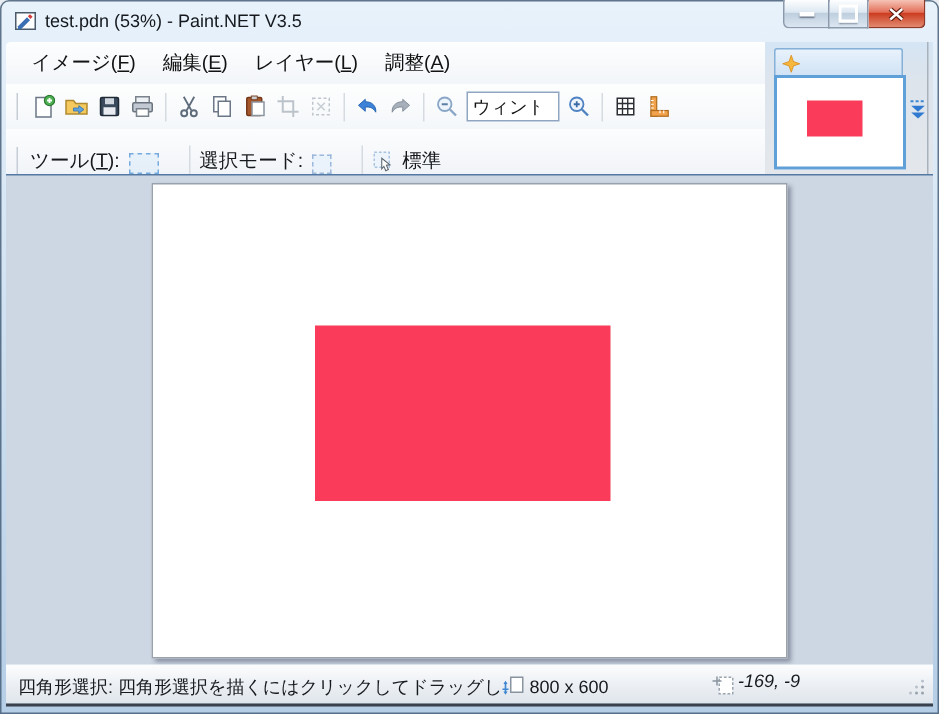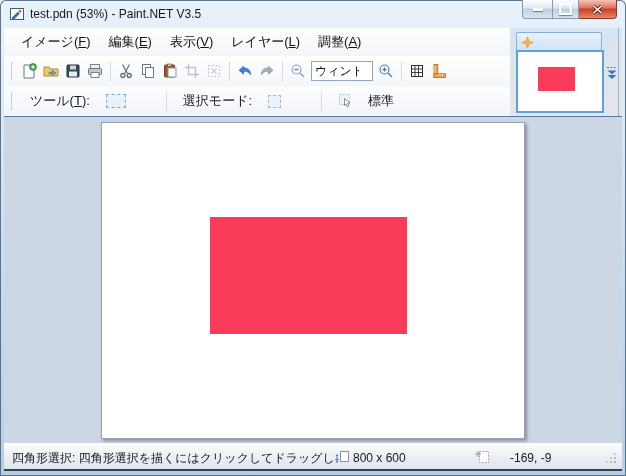--- a/index.html
+++ b/index.html
@@ -30,22 +30,22 @@
     display:flex;align-items:center;padding-left:8px;box-sizing:border-box;
     border-radius:3px 0 0 0;}
   .menu-item{padding:5px 9px;font-size:13px;color:#121212;white-space:nowrap;cursor:default;}
   .mn{text-decoration:underline;}
   
   .toolbar{position:absolute;top:56px;left:4px;width:506px;height:30px;
     background:linear-gradient(180deg,#fdfefe,#f4f7fa);
     display:flex;align-items:center;padding-left:4px;box-sizing:border-box;}
   .toolstrip{position:absolute;top:86px;left:4px;width:506px;height:30px;
     background:linear-gradient(180deg,#fcfdfe,#f1f4f8);
-    display:flex;align-items:center;padding-left:4px;box-sizing:border-box;
-    font-size:13px;color:#15181c;gap:10px;}
+    display:flex;align-items:flex-end;padding-left:4px;box-sizing:border-box;
+    font-size:13px;color:#15181c;}
   .grip{width:1px;height:18px;background:#c6cdd6;margin:0 6px 0 3px;}
   .sep{width:1px;height:19px;background:#d6dbe2;margin:0 4px;}
   .tbtn{width:22px;height:22px;display:flex;align-items:center;justify-content:center;border-radius:2px;}
   .tbtn.disabled{opacity:.95;}
   .combo{display:flex;align-items:center;width:62px;height:20px;background:#fff;
     border:1px solid #8fa5c2;box-sizing:border-box;margin:0 2px;}
   .combo-text{flex:1;font-size:12px;padding-left:3px;overflow:hidden;white-space:nowrap;color:#111;}
   .combo-arrow{width:13px;height:100%;display:flex;align-items:center;justify-content:center;}
   .dd{width:0;height:0;border-left:3.5px solid transparent;border-right:3.5px solid transparent;border-top:4.5px solid #3e4document;border-top-color:#3e4a58;}
   .dd-btn{width:14px;height:20px;display:flex;align-items:center;justify-content:center;}
@@ -72,21 +72,21 @@
   .canvas{position:absolute;left:97px;top:5px;width:424px;height:317px;background:#fff;
     border:1px solid #99a1ac;box-sizing:border-box;
     box-shadow:2px 2px 3px rgba(55,65,85,.45);}
   .artwork{position:absolute;left:108px;top:94px;width:197px;height:117px;}
   
   .statusbar{position:absolute;top:443px;left:4px;width:618px;height:28px;
     background:linear-gradient(180deg,#fdfdfe 0%,#eef1f5 45%,#dfe5ec 100%);
     border-bottom:2px solid #38414d;box-sizing:border-box;font-size:12px;color:#16191d;}
   .status-msg{position:absolute;left:8px;top:7px;width:322px;overflow:hidden;white-space:nowrap;}
   .status-size{position:absolute;left:330px;top:4px;display:flex;align-items:flex-end;gap:3px;}
-  .status-pos{position:absolute;left:470px;top:4px;display:flex;align-items:flex-end;gap:20px;}
+  .status-pos{position:absolute;left:470px;top:4px;display:flex;align-items:flex-start;gap:2px;font-style:italic;}
   .resize-grip{position:absolute;right:5px;bottom:5px;width:11px;height:11px;}
 </style>
 </head>
 <body>
 
 <div class="window">
 
   <div class="titlebar">
     <svg class="title-icon" viewBox="0 0 16 16">
       <rect x="1.5" y="2.5" width="13" height="11" fill="#fff" stroke="#4a5a6a"></rect>
@@ -106,21 +106,20 @@
           <path d="M1.5 1l8 7M9.5 1l-8 7" stroke="#5e1d10" stroke-width="3.2" fill="none"></path>
           <path d="M1.5 1l8 7M9.5 1l-8 7" stroke="#fff" stroke-width="1.6" fill="none"></path>
         </svg>
       </div>
     </div>
   </div>
 
   <div class="menubar">
     <div class="menu-item"><span>イメージ(</span><span class="mn">F</span><span>)</span></div>
     <div class="menu-item"><span>編集(</span><span class="mn">E</span><span>)</span></div>
-    <div class="menu-item"><span>表示(</span><span class="mn">V</span><span>)</span></div>
     <div class="menu-item"><span>レイヤー(</span><span class="mn">L</span><span>)</span></div>
     <div class="menu-item"><span>調整(</span><span class="mn">A</span><span>)</span></div>
   </div>
 
   <div class="toolbar">
     <div class="grip"></div>
     <div class="tbtn">
       <svg width="16" height="16" viewBox="0 0 16 16">
         <path d="M3 2h7l3 3v10H3z" fill="#fff" stroke="#6b7686"></path>
           <path d="M10 2l3 3h-3z" fill="#dfe5ea" stroke="#6b7686"></path>

